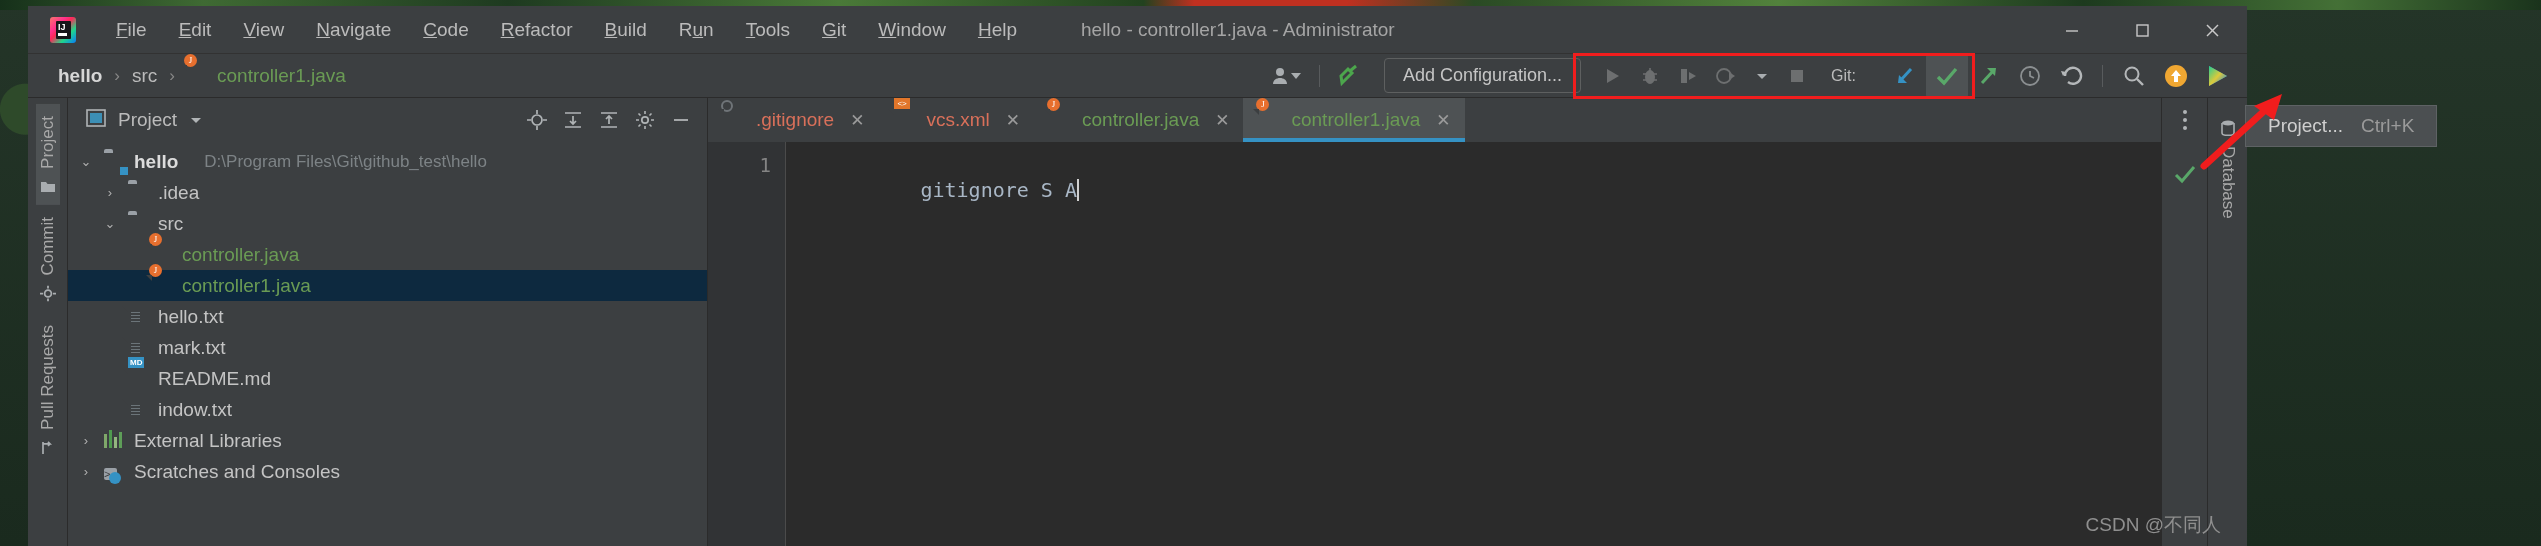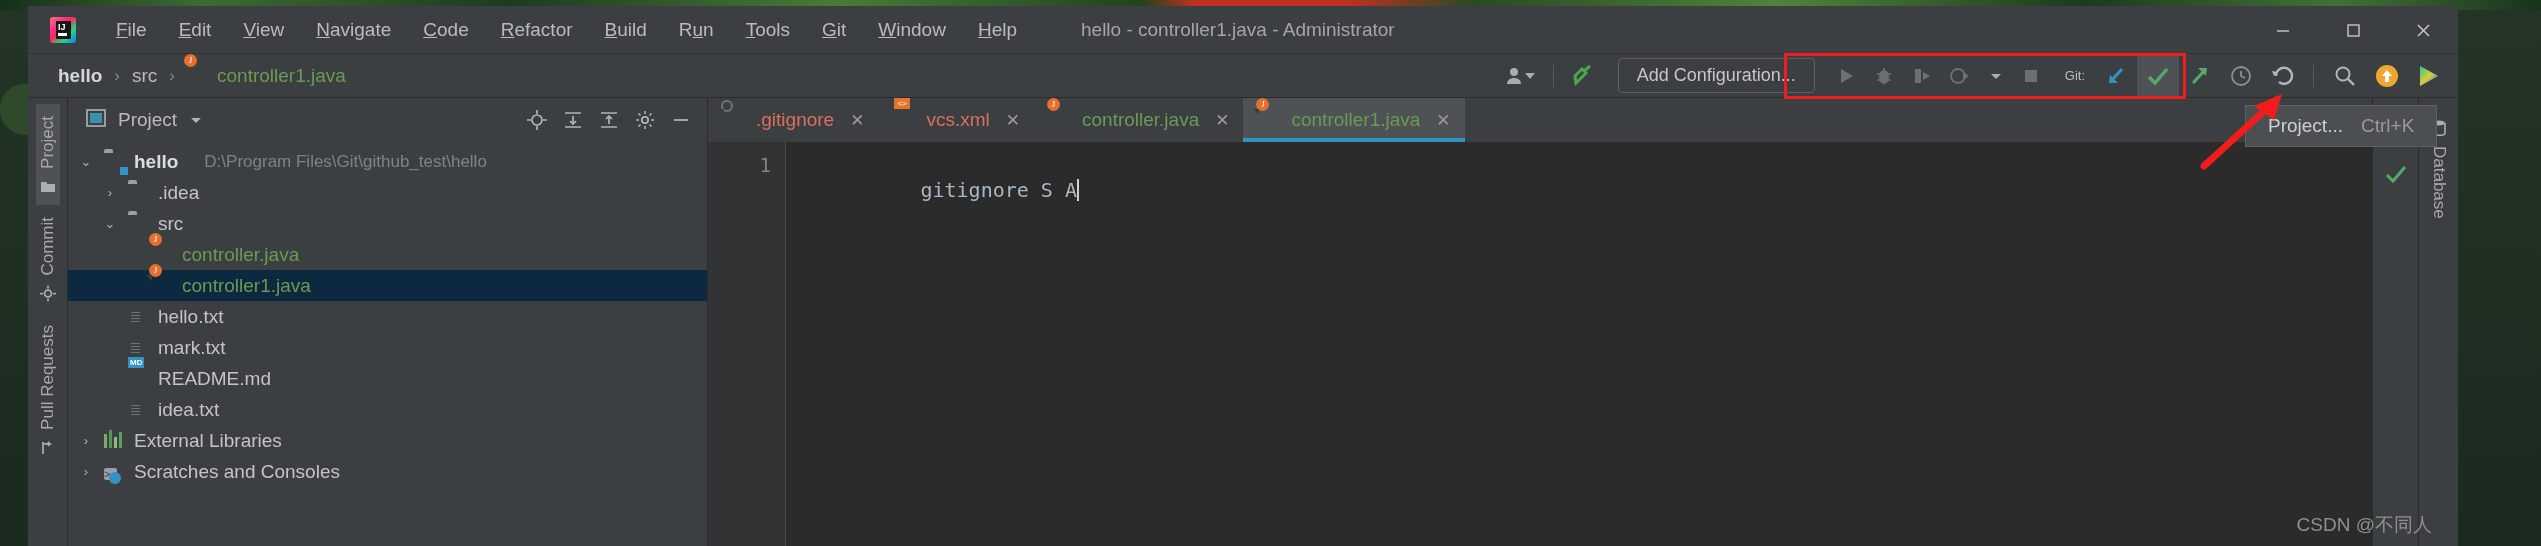--- a/index.html
+++ b/index.html
@@ -19,21 +19,21 @@
       radial-gradient(circle at 1% 20%, #2e4a2a 0 25px, transparent 26px),
       radial-gradient(circle at 6% 85%, #2a4126 0 20px, transparent 21px),
       linear-gradient(180deg, #243528 0%, #1a2a1e 100%);
   }
   .wallpaper-top {
     position:absolute; left:0; top:0; width:2541px; height:10px;
     background: linear-gradient(90deg,#16301a 0%, #3f6a33 8%, #1e3a20 20%, #4a7a38 33%, #22421f 45%,
                 #c03020 47%, #c03020 53%, #2a4a24 58%, #52823c 70%, #1d3a1e 82%, #447036 92%, #1a331c 100%);
   }
   .window {
-    position:absolute; left:28px; top:6px; width:2430px; height:540px;
+    position:absolute; left:28px; top:6px; width:2219px; height:540px;
     background:#000000;
   }
   
   .titlebar {
     position:relative; height:48px; background:#3c3f41;
     display:flex; align-items:center;
     border-bottom:1px solid #323232;
   }
   .ij-logo { width:26px; height:26px; margin-left:22px; margin-right:24px; position:relative; flex:none;}
   .ij-logo .sq { position:absolute; inset:0; border-radius:3px;
@@ -61,21 +61,21 @@
   .crumb.bold { font-weight:bold; color:#d6d6d6; }
   .crumb.green { color:#6a9b54; }
   .crumb-sep { color:#888; font-size:17px; padding:0 4px; }
   .navbar-right { margin-left:auto; display:flex; align-items:center; gap:0px; padding-right:8px;}
   .tb-btn { display:flex; align-items:center; justify-content:center; height:44px; min-width:34px; padding:0 8px;}
   .tb-sep { width:1px; height:22px; background:#585b5d; margin:0 10px; }
   .add-config {
     border:1px solid #5e6060; border-radius:4px; color:#c6c6c6; font-size:18px;
     padding:6px 18px; margin:0 12px; white-space:nowrap;
   }
-  .git-label { color:#bbbbbb; font-size:13px; margin:0 10px 0 16px;text-align:right;}
+  .git-label { color:#bbbbbb; font-size:16px; margin:0 28px 0 16px;text-align:right;}
   .git-box {
     position:absolute; right:272px; top:-1px; width:402px; height:46px;
     border:3px solid #f11d1d; box-sizing:border-box;
   }
   .commit-hl { background:#4e5254; border-radius:3px; }
   
   .body { display:flex; height:454px; }
   .left-rail {
     width:40px; background:#3c3f41; border-right:1px solid #2b2b2b;
     display:flex; flex-direction:column; align-items:center; padding-top:6px; flex:none;
@@ -466,21 +466,21 @@
           <span class="lbl">mark.txt</span>
         </div>
 
         <div class="node" style="padding-left:60px">
           <span class="icn"><span class="mdico"><span class="md">MD</span></span></span>
           <span class="lbl">README.md</span>
         </div>
 
         <div class="node" style="padding-left:60px">
           <span class="icn"><span class="file"><span class="lines"></span></span></span>
-          <span class="lbl">idea.txt</span>
+          <span class="lbl">indow.txt</span>
         </div>
 
         <div class="node" style="padding-left:8px">
           <span class="arrow">›</span>
           <span class="icn">
             <span class="libico">
                 <i style="height:14px;background:#7fa86a"></i>
                 <i style="height:18px;background:#4f9a4f"></i>
                 <i style="height:11px;background:#93b57f"></i>
                 <i style="height:16px;background:#5e9e58"></i>

